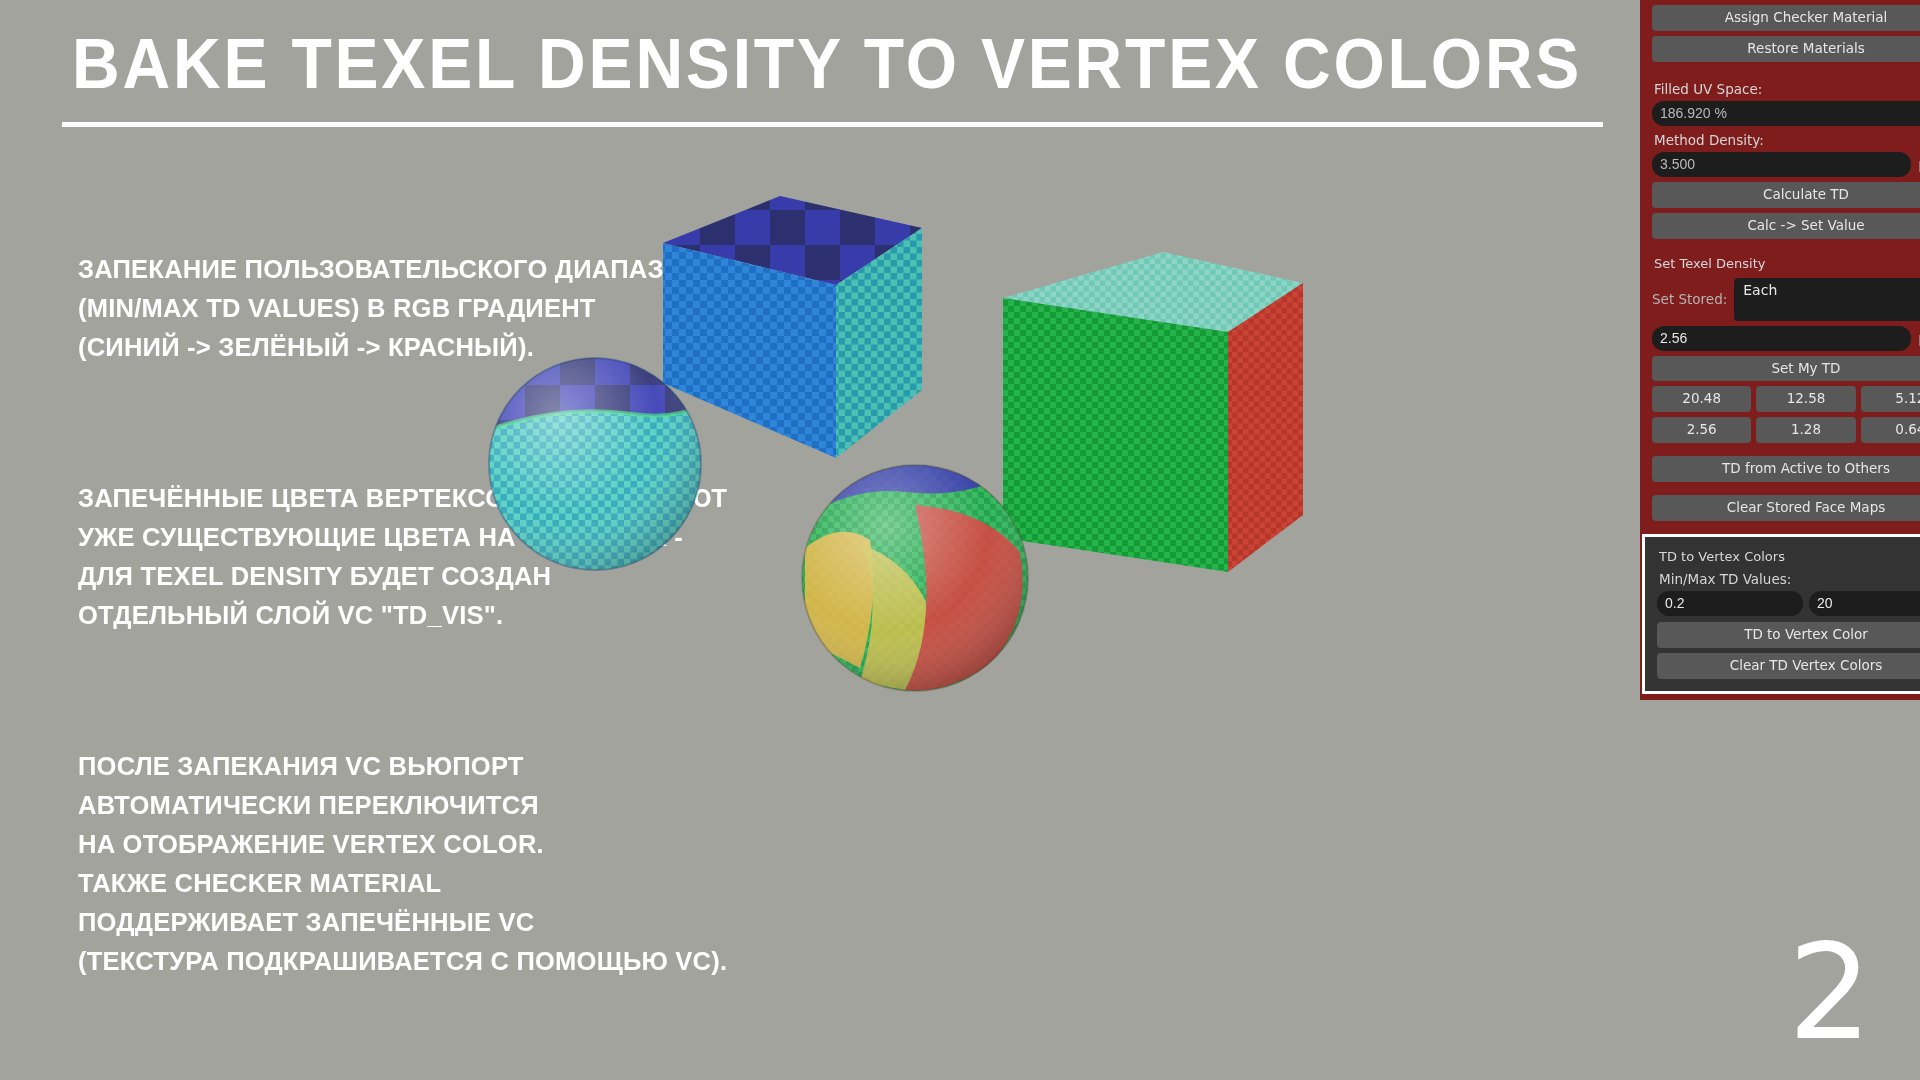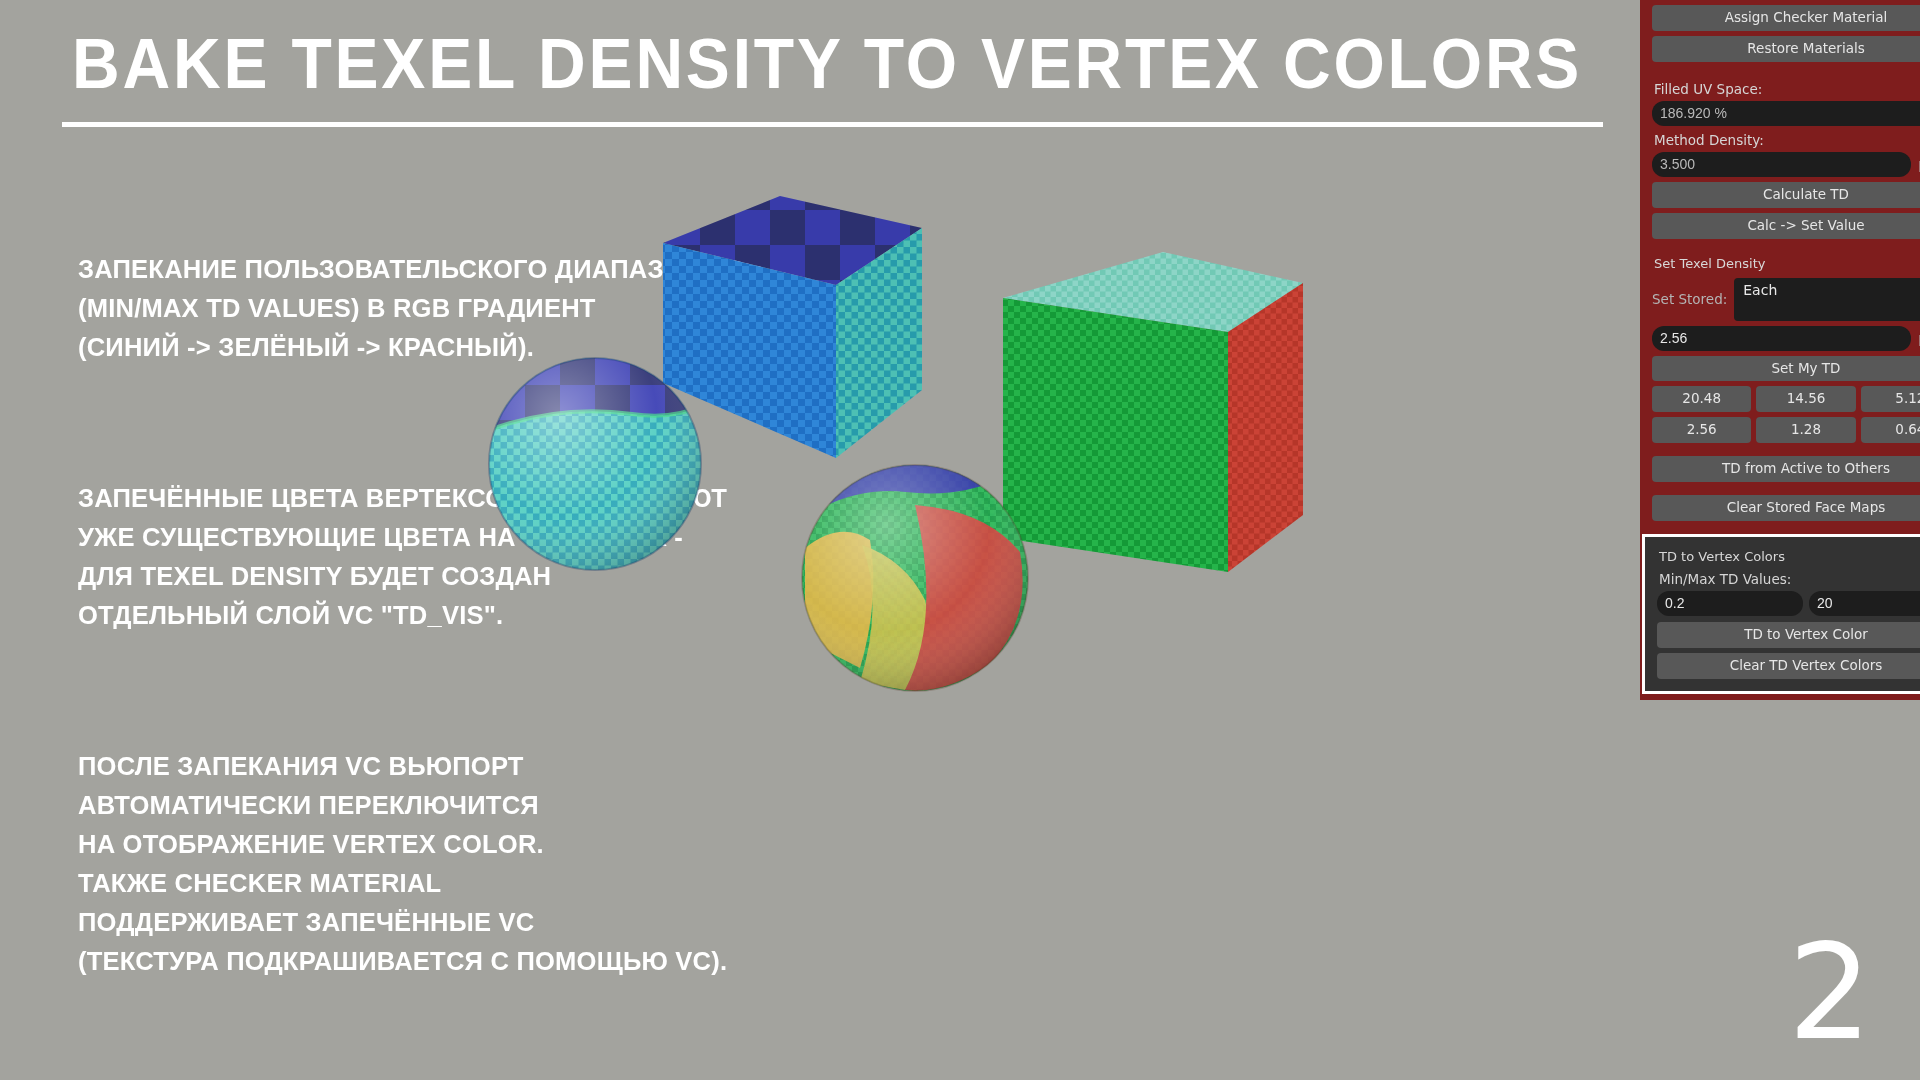--- a/index.html
+++ b/index.html
@@ -318,21 +318,21 @@
 
       <div class="row">
         <div class="field bright" style="flex:1">2.56</div>
         <span class="unit">px/cm</span>
       </div>
 
       <button class="btn">Set My TD</button>
 
       <div class="grid3">
         <button class="btn">20.48</button>
-        <button class="btn">14.56</button>
+        <button class="btn">12.58</button>
         <button class="btn">5.12</button>
       </div>
       <div class="grid3">
         <button class="btn">2.56</button>
         <button class="btn">1.28</button>
         <button class="btn">0.64</button>
       </div>
 
       <div class="gap-sm"></div>
 

